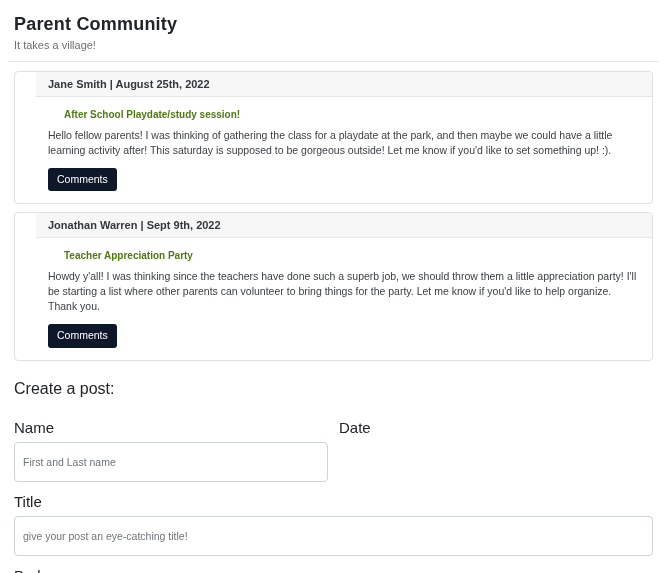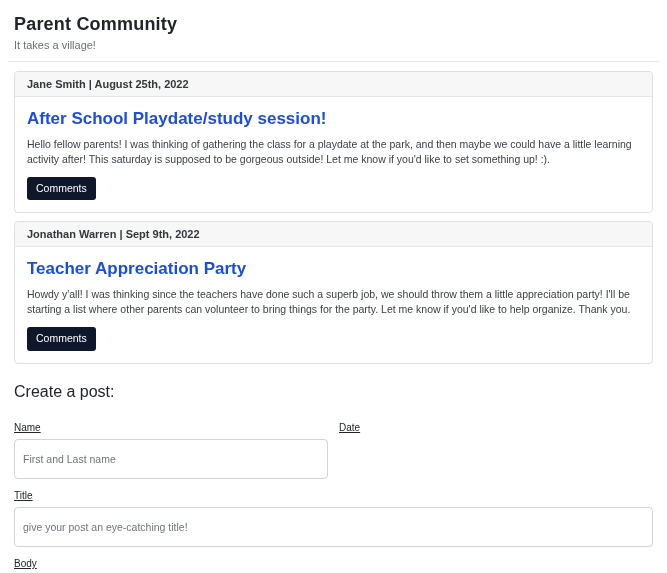--- a/index.html
+++ b/index.html
@@ -25,36 +25,38 @@
     border: none;
     border-top: 1px solid #e7e7e7;
     margin: 10px 8px 9px;
   }
   .posts { margin: 0 14px; }
   .card {
     border: 1px solid #e0e0e0;
     border-radius: 4px;
     margin-bottom: 8px;
     background: #fff;
+    padding-left: 21px;
   }
   .card-header {
     background: #f7f7f7;
     border-bottom: 1px solid #e6e6e6;
     border-radius: 4px 4px 0 0;
     padding: 6px 12px;
     font-size: 11px;
     font-weight: bold;
     color: #33383d;
   }
   .card-body { padding: 12px 12px 12px; }
   .post-title {
-    font-size: 17px;
+    font-size: 10px;
     font-weight: bold;
     margin-bottom: 8px;
-    color: #1d4ed8;
+    color: #4d7c0f;
+    margin-left: 16px;
   }
   .post-text {
     font-size: 10.5px;
     line-height: 1.42;
     margin-bottom: 10px;
     color: #3c4146;
   }
   .btn {
     display: inline-block;
     border: none;
@@ -77,24 +79,23 @@
   .post-form { margin: 0 14px; }
   .form-row {
     display: flex;
     gap: 11px;
     margin-top: 21px;
   }
   .form-col { flex: 1 1 0; }
   .form-group-full { margin-top: 11px; }
   .field-label {
     display: block;
-    font-size: 10px;
+    font-size: 15px;
     margin-bottom: 6px;
     color: #212529;
-    text-decoration: underline;
   }
   .text-input, .text-area {
     width: 100%;
     border: 1px solid #ced4da;
     border-radius: 4px;
     padding: 4px 8px;
     font-family: inherit;
     font-size: 10.5px;
     color: #212529;
     background: #fff;

